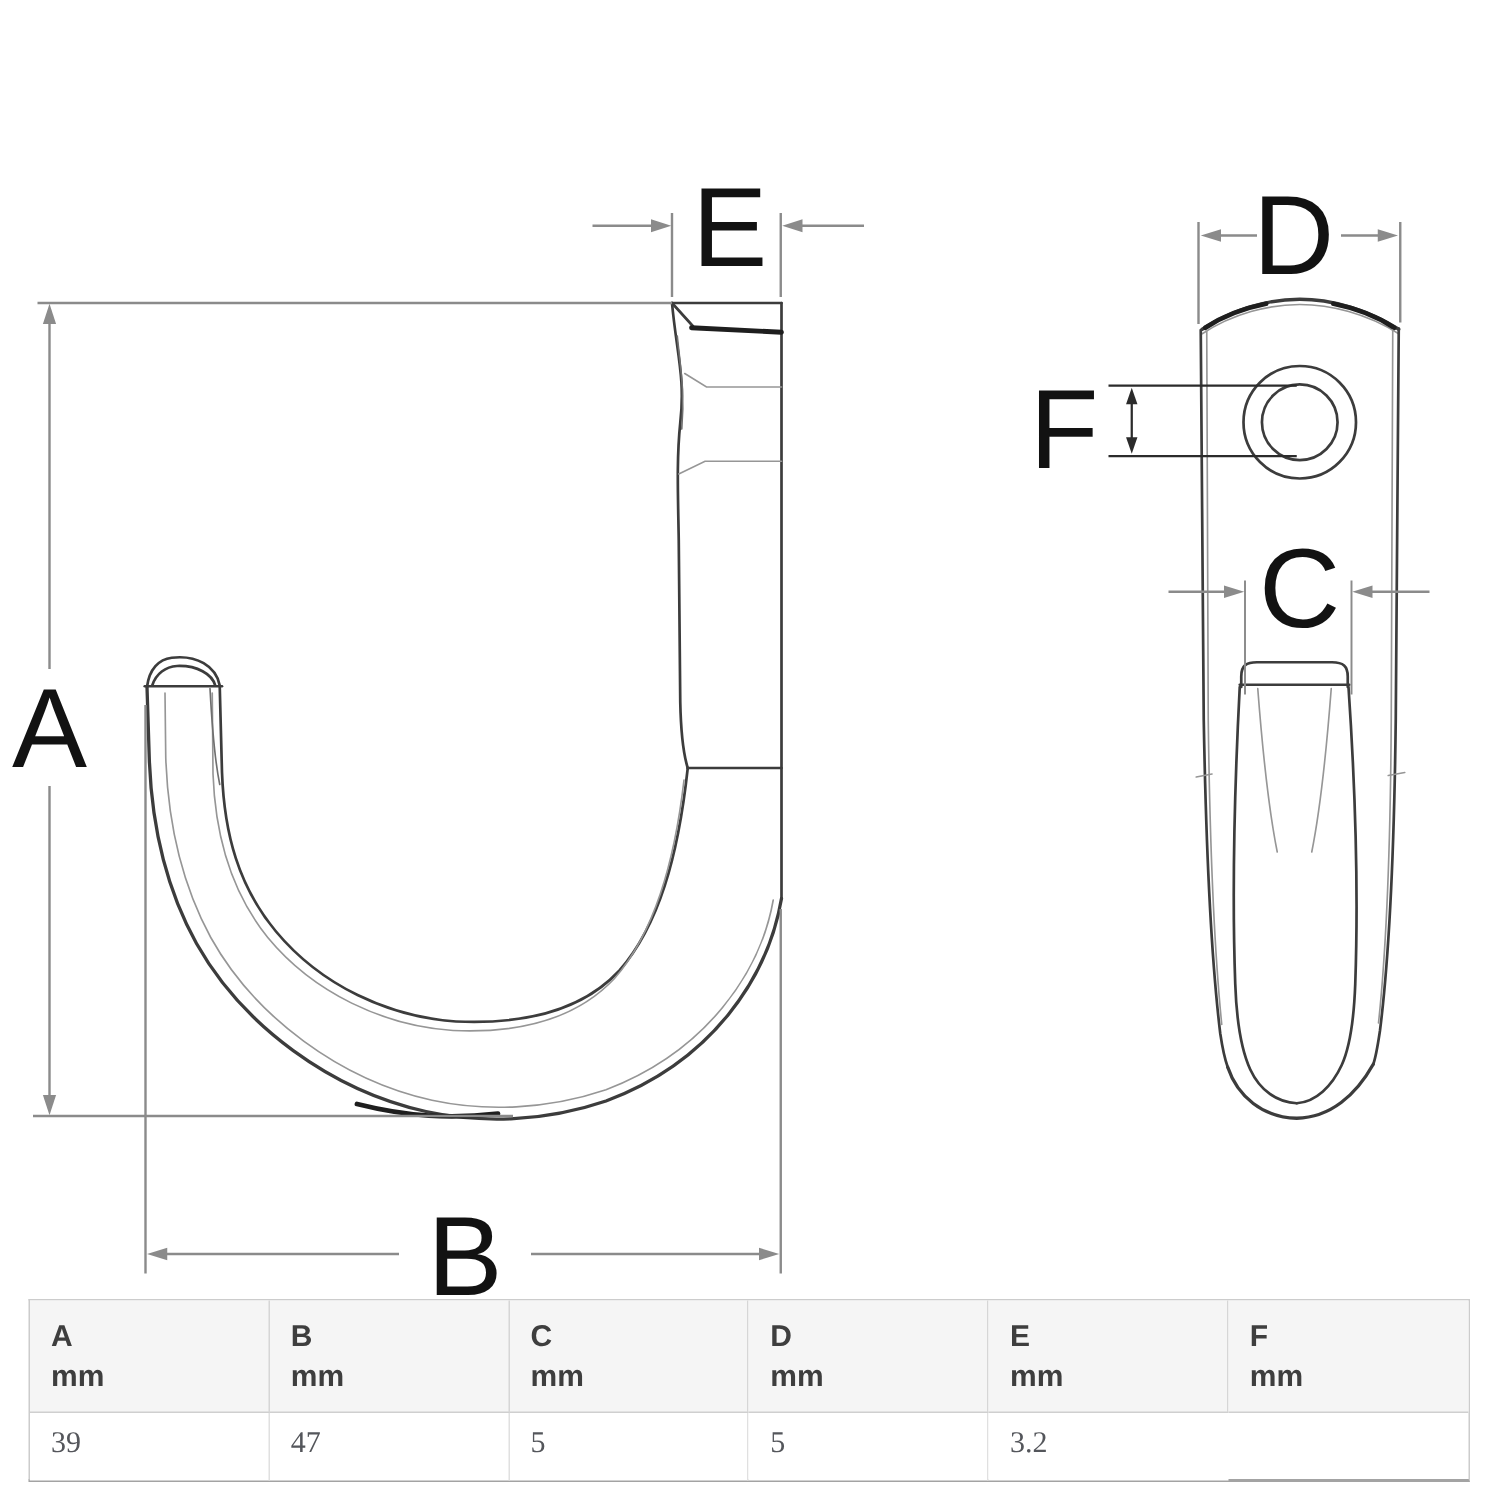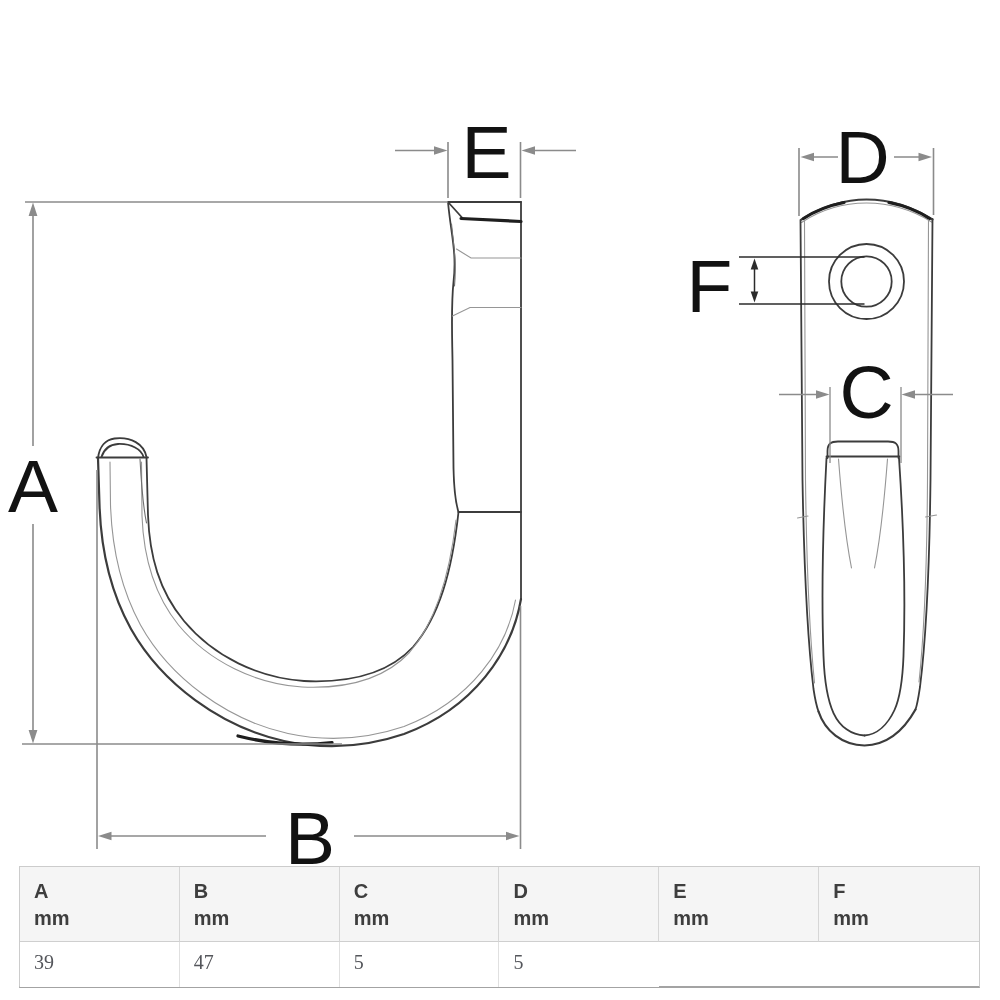--- a/index.html
+++ b/index.html
@@ -175,14 +175,15 @@
     </div>
     <div class="th">
       <span>F</span>
       <span>mm</span>
     </div>
 
     <div class="td">39</div>
     <div class="td">47</div>
     <div class="td">5</div>
     <div class="td">5</div>
+    <div class="td">3.2</div>
   </div>
 </div>
 
 </body></html>

